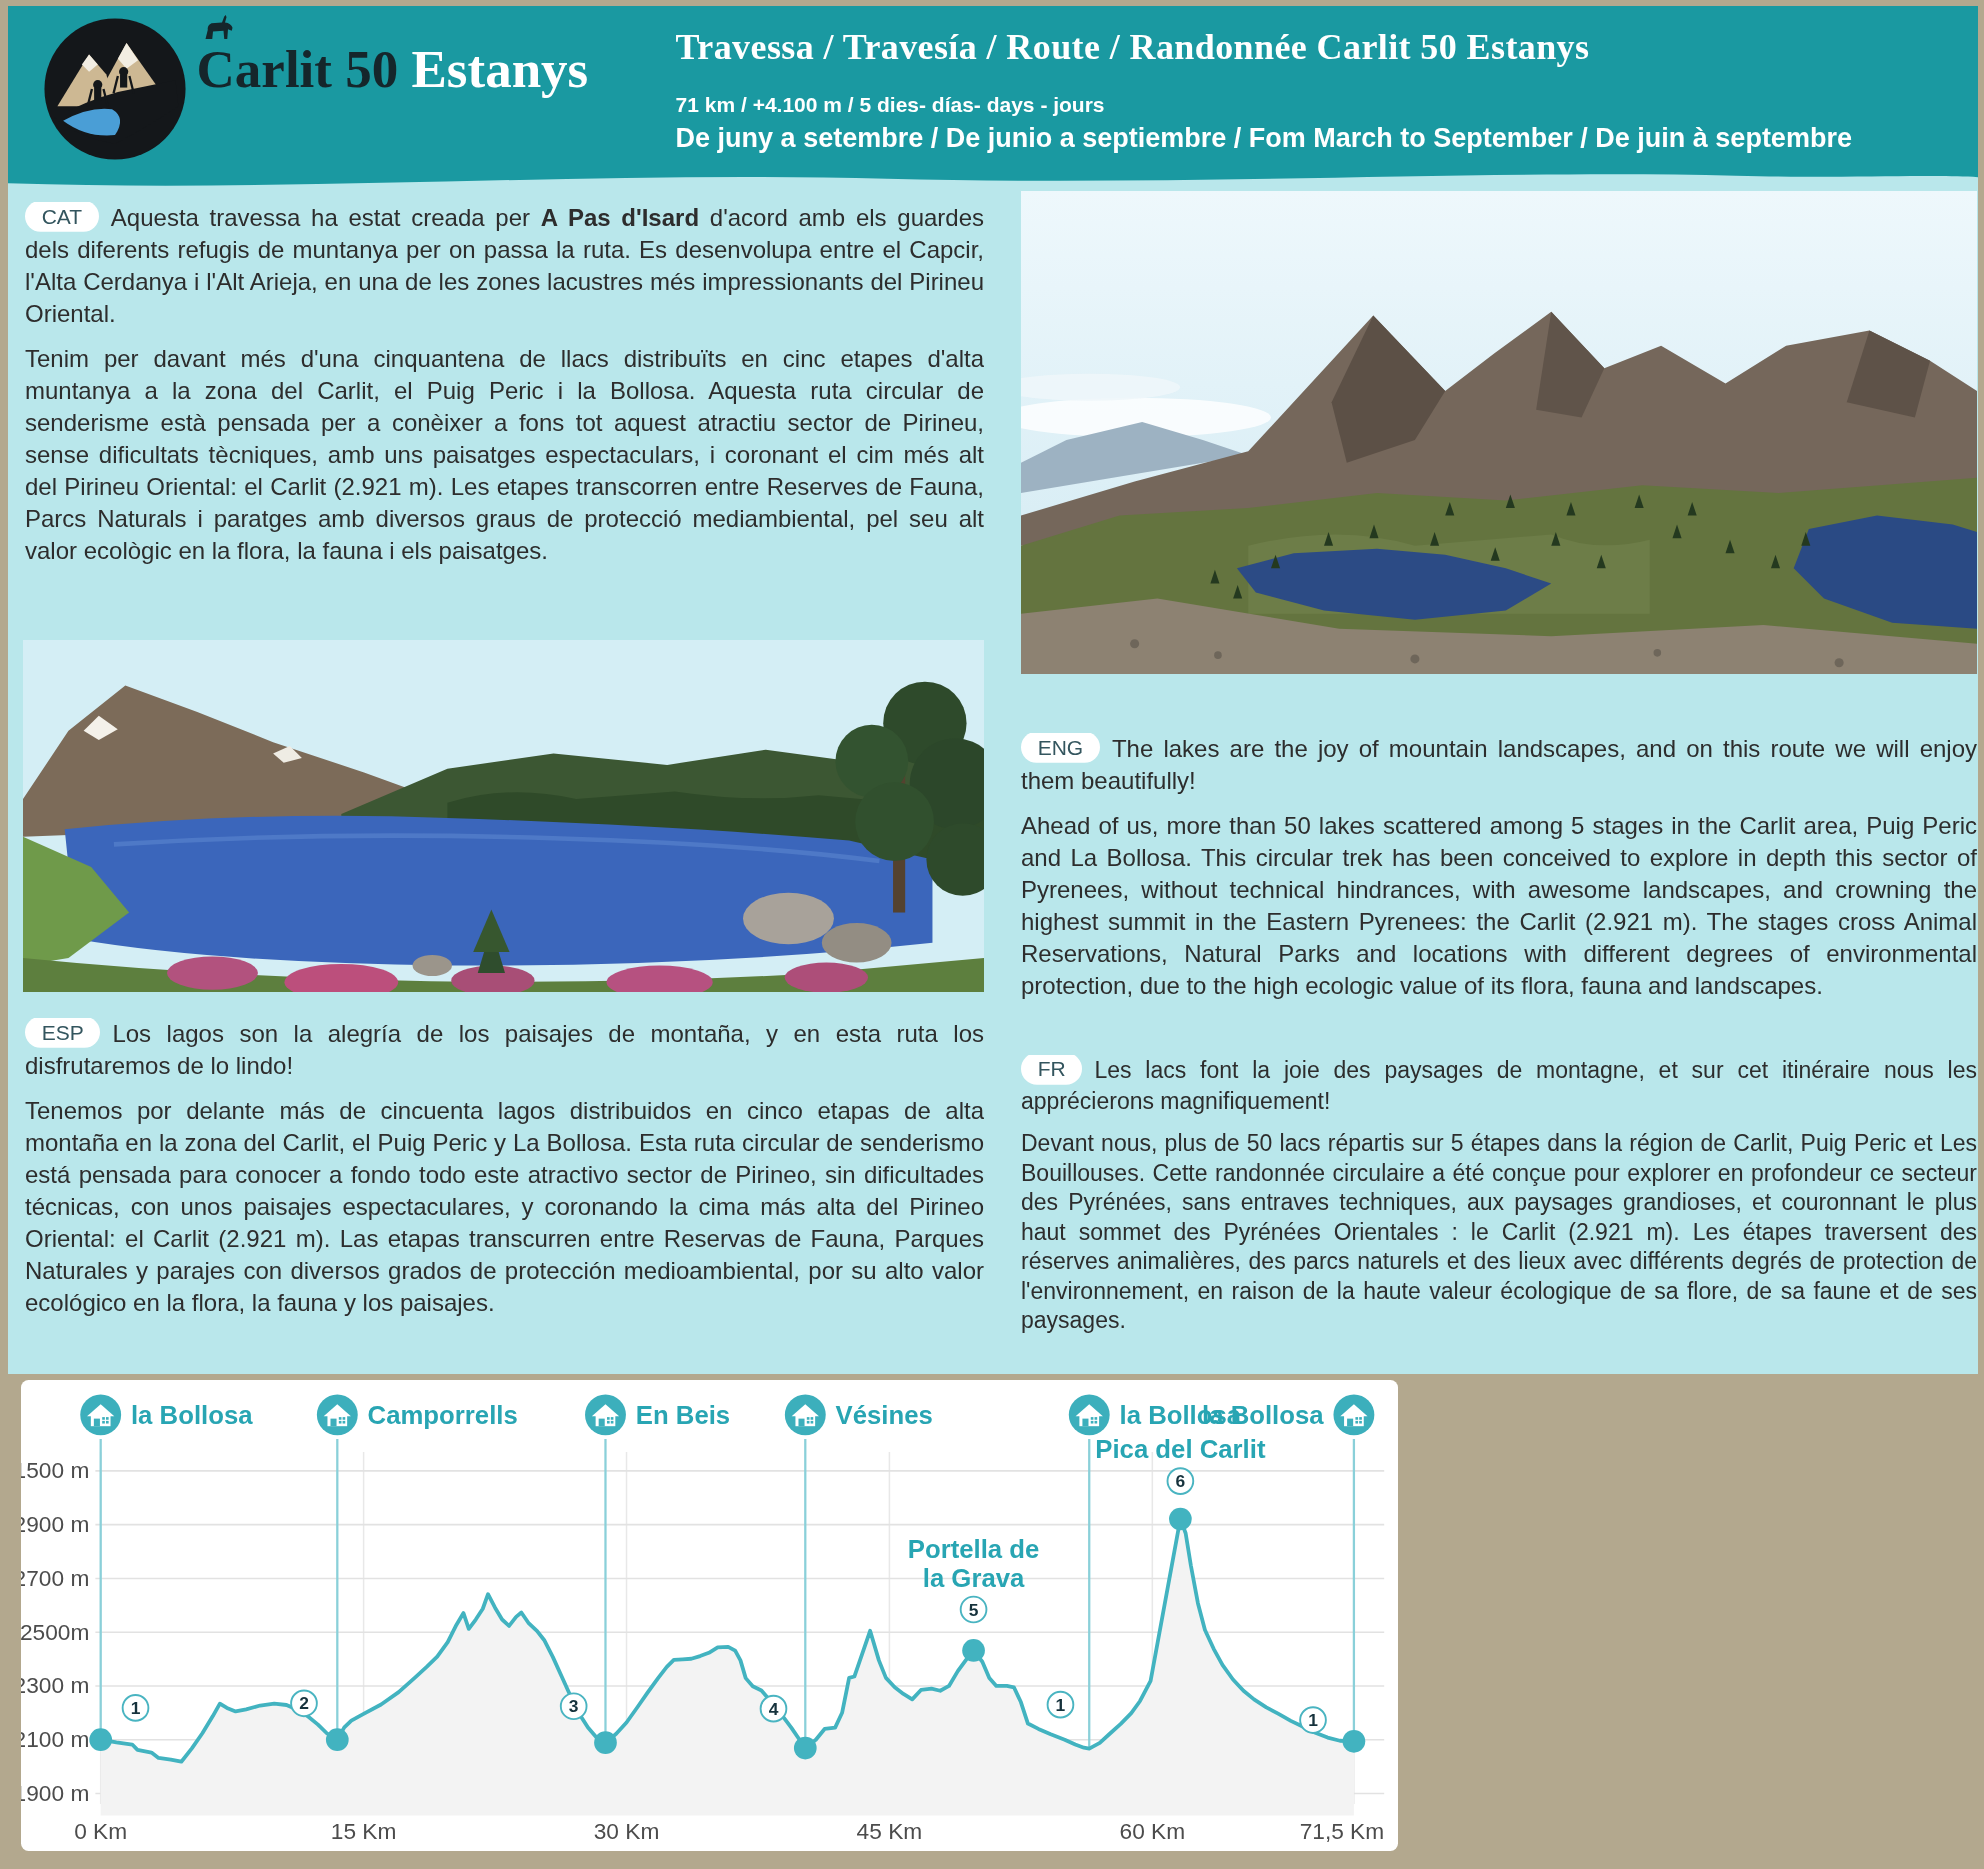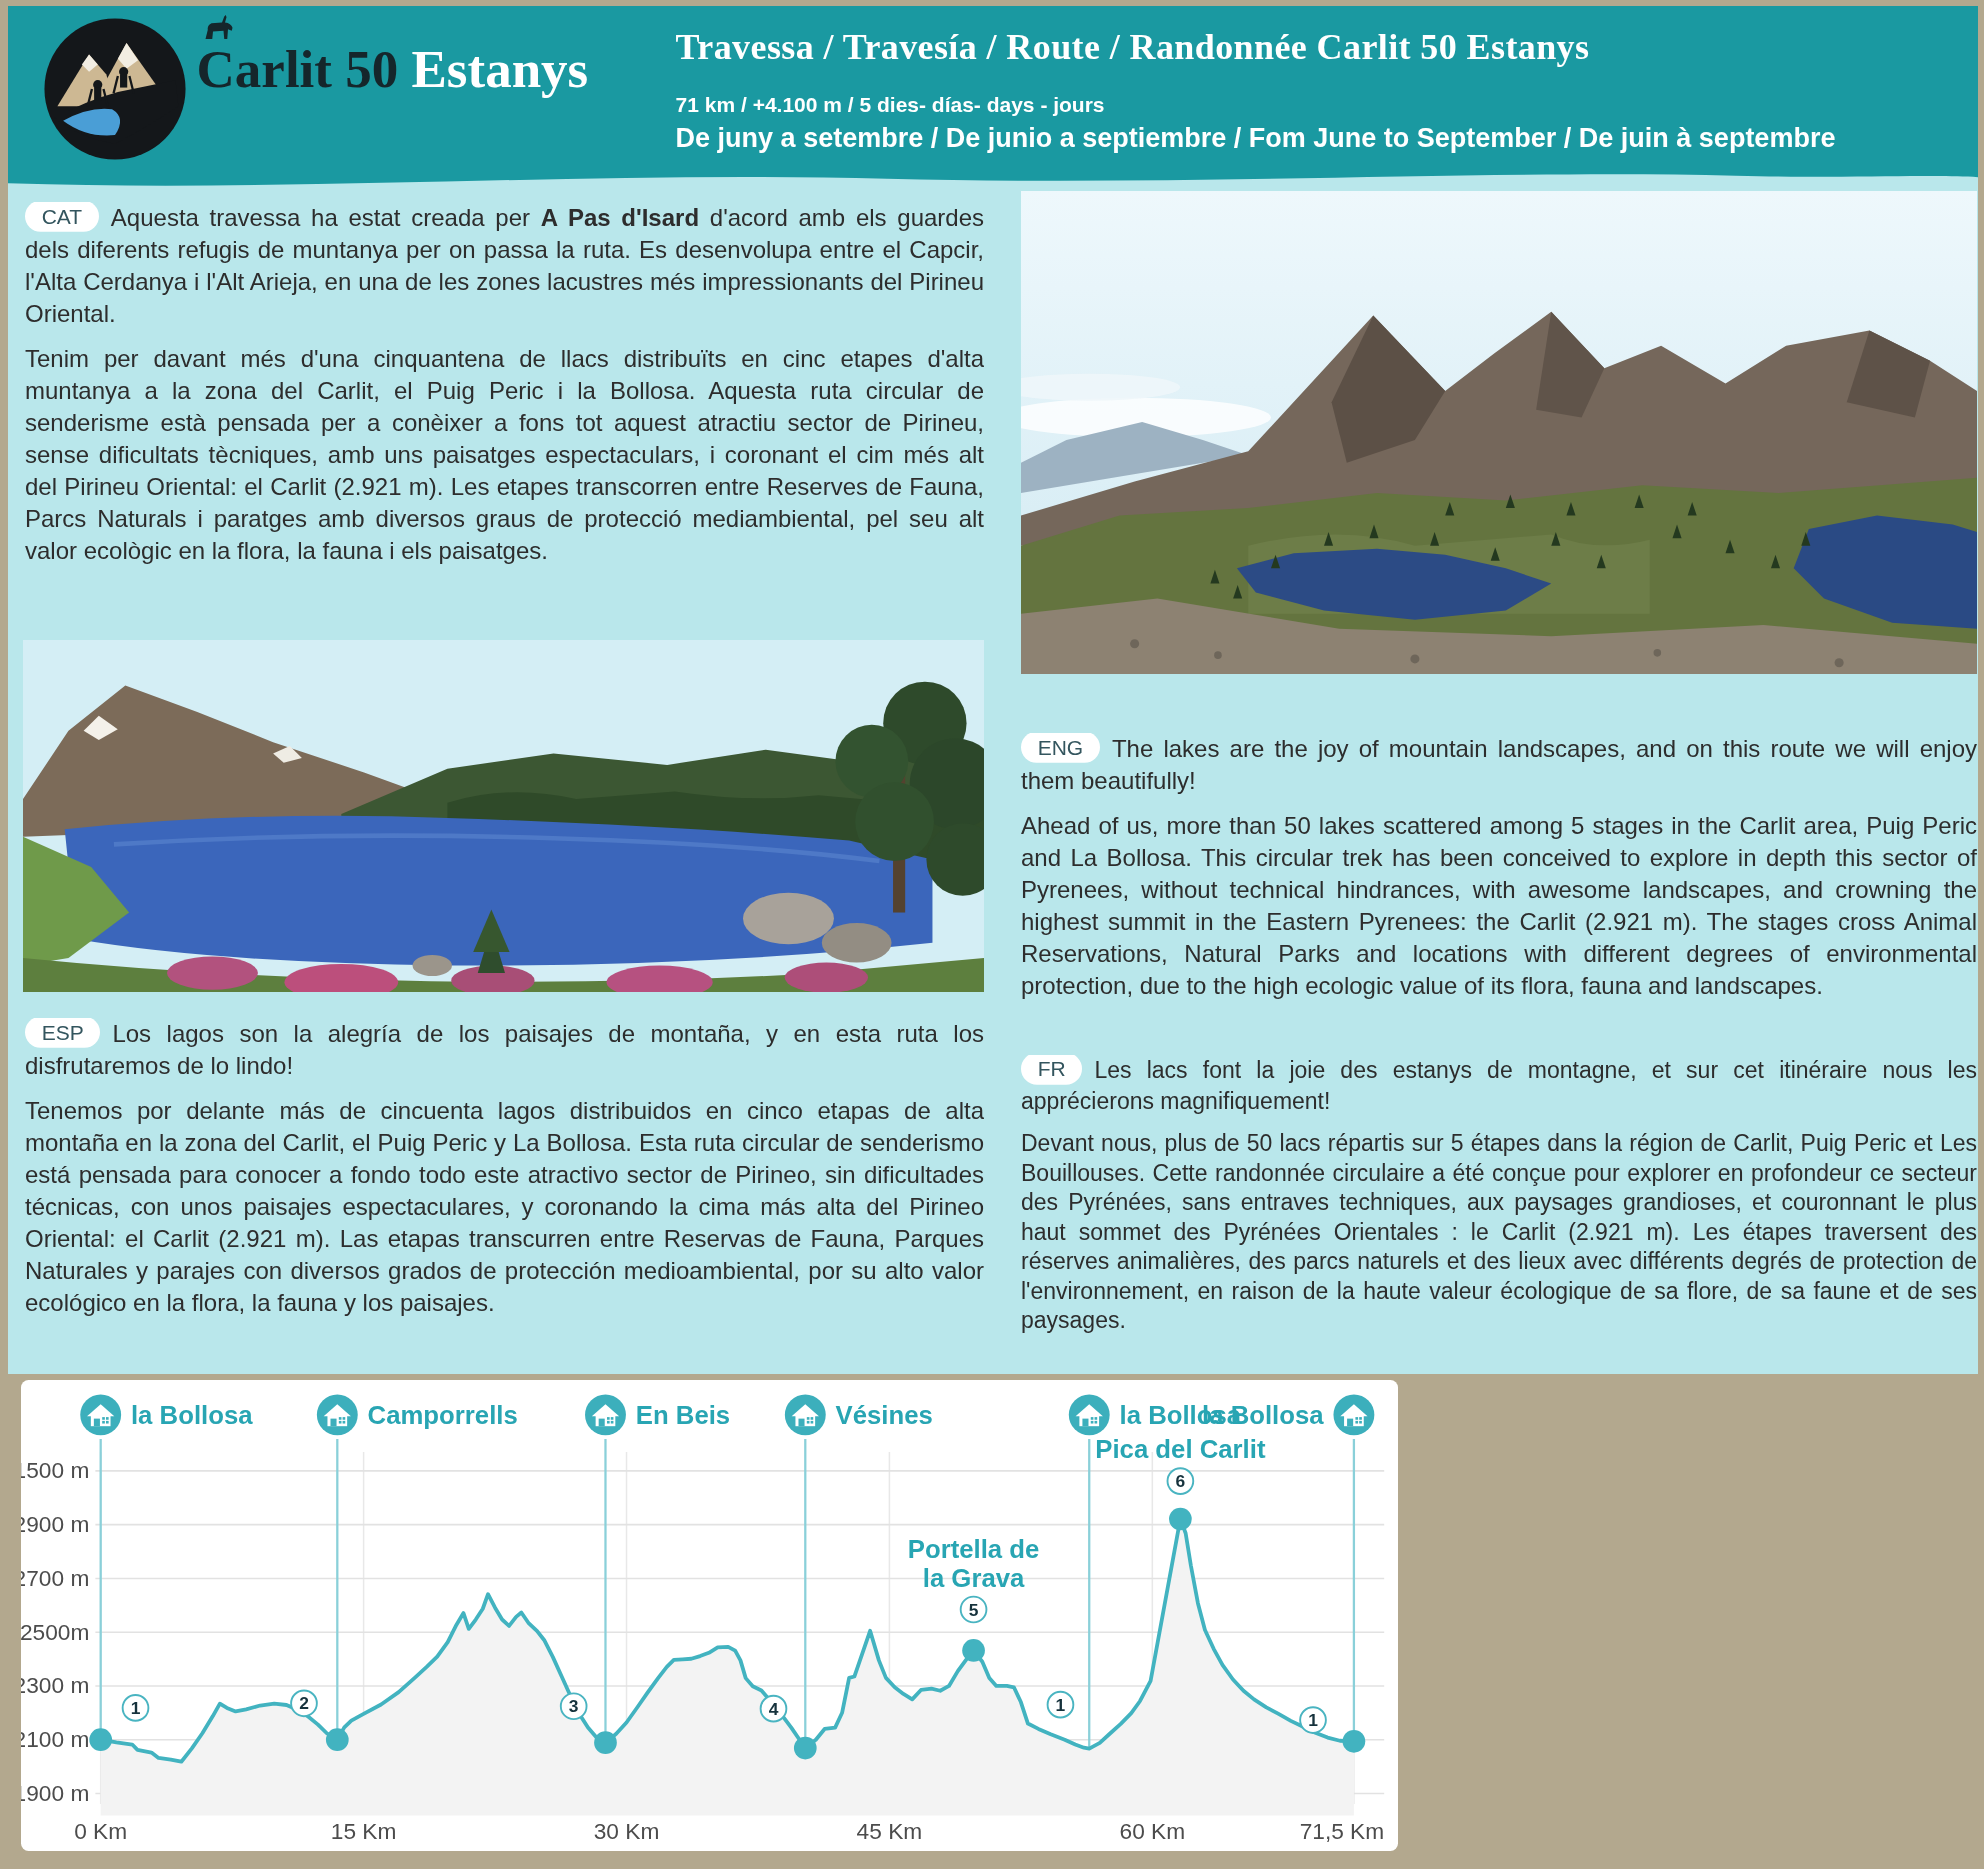--- a/index.html
+++ b/index.html
@@ -68,21 +68,21 @@
     <svg class="chamois" viewBox="0 0 48 40">
       <path d="M6,36 L9,24 Q8,18 14,15 L28,14 L31,6 L33,4 L34,7 L32,14 Q40,15 42,21 L41,25 L36,23 L35,36 L31,36 L30,25 L16,26 L15,36 L11,36 Z" fill="#15262b"></path>
     </svg>
     <div class="logo-text">
       <span class="dark">Carlit 50</span>
       <span class="light">Estanys</span>
     </div>
     <div class="title-block">
       <div class="title-main">Travessa / Travesía / Route / Randonnée Carlit 50 Estanys</div>
       <div class="title-sub">71 km / +4.100 m / 5 dies- días- days - jours</div>
-      <div class="title-season">De juny a setembre / De junio a septiembre / Fom June to September / De juin à septembre</div>
+      <div class="title-season">De juny a setembre / De junio a septiembre / Fom March to September / De juin à septembre</div>
     </div>
     <svg class="header-wave" viewBox="0 0 2600 38" preserveAspectRatio="none">
       <path d="M0,24 C380,36 760,8 1160,18 C1560,28 1950,6 2280,14 C2440,18 2540,12 2600,16 L2600,38 L0,38 Z" fill="#b9e7eb"></path>
     </svg>
   </div>
 
   <div class="main-bg"></div>
 
   <div class="block" id="cat-block">
     <p class="para"><span class="badge">CAT</span><span>Aquesta travessa ha estat creada per </span><b>A Pas d'Isard</b><span> d'acord amb els guardes dels diferents refugis de muntanya per on passa la ruta. Es desenvolupa entre el Capcir, l'Alta Cerdanya i l'Alt Arieja, en una de les zones lacustres més impressionants del Pirineu Oriental.</span></p>
@@ -93,21 +93,21 @@
     <p class="para"><span class="badge">ESP</span><span>Los lagos son la alegría de los paisajes de montaña, y en esta ruta los disfrutaremos de lo lindo!</span></p>
     <p class="para">Tenemos por delante más de cincuenta lagos distribuidos en cinco etapas de alta montaña en la zona del Carlit, el Puig Peric y La Bollosa. Esta ruta circular de senderismo está pensada para conocer a fondo todo este atractivo sector de Pirineo, sin dificultades técnicas, con unos paisajes espectaculares, y coronando la cima más alta del Pirineo Oriental: el Carlit (2.921 m). Las etapas transcurren entre Reservas de Fauna, Parques Naturales y parajes con diversos grados de protección medioambiental, por su alto valor ecológico en la flora, la fauna y los paisajes.</p>
   </div>
 
   <div class="block" id="eng-block">
     <p class="para"><span class="badge">ENG</span><span>The lakes are the joy of mountain landscapes, and on this route we will enjoy them beautifully!</span></p>
     <p class="para">Ahead of us, more than 50 lakes scattered among 5 stages in the Carlit area, Puig Peric and La Bollosa. This circular trek has been conceived to explore in depth this sector of Pyrenees, without technical hindrances, with awesome landscapes, and crowning the highest summit in the Eastern Pyrenees: the Carlit (2.921 m). The stages cross Animal Reservations, Natural Parks and locations with different degrees of environmental protection, due to the high ecologic value of its flora, fauna and landscapes.</p>
   </div>
 
   <div class="block" id="fr-block">
-    <p class="para"><span class="badge">FR</span><span>Les lacs font la joie des estanys de montagne, et sur cet itinéraire nous les apprécierons magnifiquement!</span></p>
+    <p class="para"><span class="badge">FR</span><span>Les lacs font la joie des paysages de montagne, et sur cet itinéraire nous les apprécierons magnifiquement!</span></p>
     <p class="para">Devant nous, plus de 50 lacs répartis sur 5 étapes dans la région de Carlit, Puig Peric et Les Bouillouses. Cette randonnée circulaire a été conçue pour explorer en profondeur ce secteur des Pyrénées, sans entraves techniques, aux paysages grandioses, et couronnant le plus haut sommet des Pyrénées Orientales : le Carlit (2.921 m). Les étapes traversent des réserves animalières, des parcs naturels et des lieux avec différents degrés de protection de l'environnement, en raison de la haute valeur écologique de sa flore, de sa faune et de ses paysages.</p>
   </div>
 
   <div class="photo" id="photo-massif">
     <svg viewBox="0 0 1262 640" preserveAspectRatio="none">
       <defs>
         <linearGradient id="skyA" x1="0" y1="0" x2="0" y2="1">
           <stop offset="0" stop-color="#eef8fc"></stop>
             <stop offset="0.6" stop-color="#dcefF6"></stop>
             <stop offset="1" stop-color="#cde8f0"></stop>

